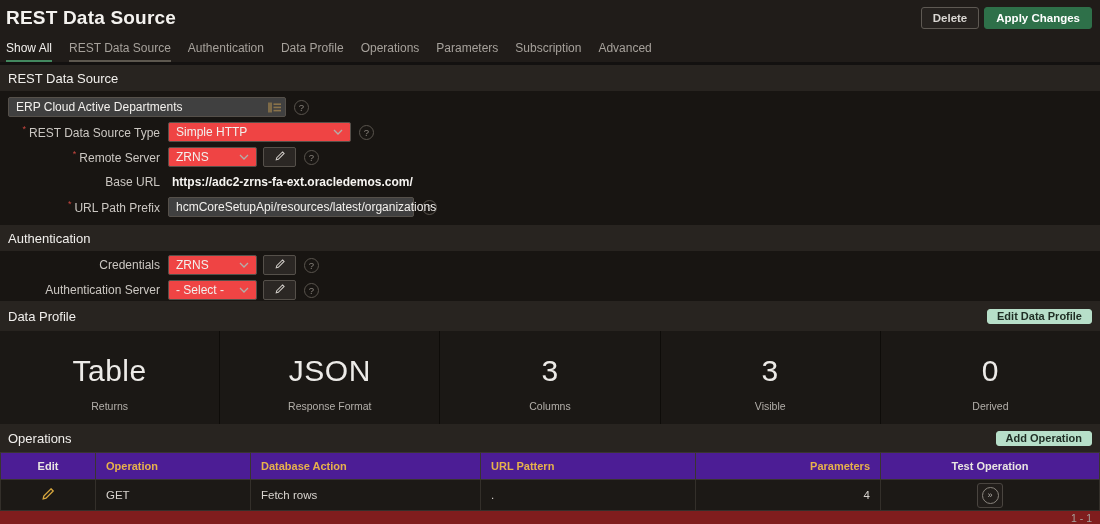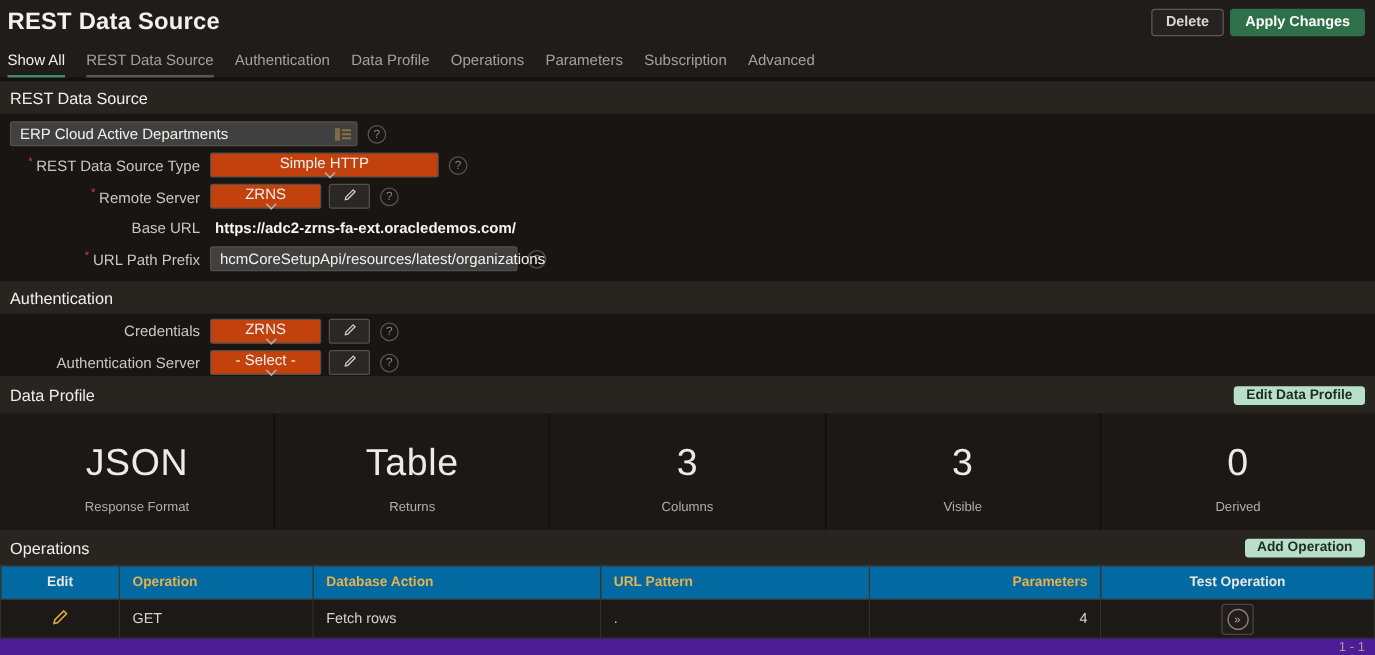--- a/index.html
+++ b/index.html
@@ -33,45 +33,45 @@
   .form-block { padding-top:6px; height:134px; }
   .form-block.auth { padding-top:4px; height:50px; }
   .frow { display:flex; align-items:center; margin-bottom:5px; height:20px; }
   .flabel { width:160px; text-align:right; font-size:12px; color:#cbc7c2; flex:none; }
   .req { color:#c7463f; font-size:9px; vertical-align:super; margin-right:3px; }
   .fctrl { display:flex; align-items:center; margin-left:8px; }
   .textinput { position:relative; height:20px; background:#404040; border:1px solid #55504a; border-radius:2px; display:flex; align-items:center; padding:0 7px; font-size:12px; color:#f2f0ed; }
   .textinput.w-name { width:278px; }
   .textinput.w-path { width:246px; }
   .inner-icon { position:absolute; right:4px; top:4px; color:#8a734a; line-height:0; }
-  .select { height:20px; background:#c2410c; border:1px solid #55504a; border-radius:2px; display:flex; align-items:center; justify-content:space-between; padding:0 7px; font-size:12px; color:#f2f0ed; cursor:pointer;flex-direction:column; }
+  .select { height:20px; background:#ef4444; border:1px solid #55504a; border-radius:2px; display:flex; align-items:center; justify-content:space-between; padding:0 7px; font-size:12px; color:#f2f0ed; cursor:pointer; }
   .select.w-lg { width:183px; }
   .select.w-sm { width:89px; }
   .chev { color:#b3afaa; line-height:0; margin-left:8px; }
   .icon-btn { width:33px; height:20px; margin-left:6px; background:#2b2724; border:1px solid #55504a; border-radius:2px; color:#cfcbc6; display:flex; align-items:center; justify-content:center; cursor:pointer; }
   .help { width:15px; height:15px; margin-left:8px; border:1px solid #59544d; border-radius:50%; color:#8a857e; font-size:9.5px; display:flex; align-items:center; justify-content:center; flex:none; }
   .static-val { font-size:12px; font-weight:bold; color:#f6f4f1; margin-left:8px; padding-left:4px; }
 
   
   .stats { height:93px; display:flex; background:#1b1815; }
   .stat-cell { flex:1; position:relative; display:flex; align-items:center; justify-content:center; border-right:1px solid #0e0c09; }
   .stat-cell:last-child { border-right:none; }
   .stat-value { font-size:30px; font-weight:300; color:#edebe8; margin-top:-14px; letter-spacing:0.5px; }
   .stat-label { position:absolute; bottom:12px; left:0; right:0; text-align:center; font-size:10.5px; color:#b3afaa; }
 
   
   table.ops-table { width:100%; border-collapse:collapse; table-layout:fixed; }
-  .ops-table th { height:27px; background:#0369a1; border:1px solid #3a3530; font-size:11px; font-weight:bold; color:#e9e6e2; padding:0 10px; }
+  .ops-table th { height:27px; background:#4c1d95; border:1px solid #3a3530; font-size:11px; font-weight:bold; color:#e9e6e2; padding:0 10px; }
   .ops-table th.gold { color:#e7b24b; }
   .ops-table td { height:31px; background:#1c1916; border:1px solid #332f2a; font-size:11.5px; color:#d8d4cf; padding:0 10px; }
   .ops-table .c { text-align:center; } .ops-table .l { text-align:left;margin-top:28px; } .ops-table .r { text-align:right; }
   .pencil-gold { color:#d9a93f; display:inline-flex; }
   .run-btn { width:26px; height:25px; background:#211d1a; border:1px solid #4a4540; border-radius:3px; display:inline-flex; align-items:center; justify-content:center; cursor:pointer; vertical-align:middle; }
   .run-circle { width:17px; height:17px; border:1px solid #8a857e; border-radius:50%; display:flex; align-items:center; justify-content:center; font-size:9px; color:#b3afaa; }
-  .table-footer { height:14px; display:flex; align-items:center; justify-content:flex-end; padding-right:8px; font-size:10.5px; color:#a7a29c; background:#4c1d95; }
+  .table-footer { height:14px; display:flex; align-items:center; justify-content:flex-end; padding-right:8px; font-size:10.5px; color:#a7a29c; background:#7f1d1d; }
 </style>
 </head>
 <body>
 
 <div class="app">
 
   <div class="topbar">
     <div class="page-title">REST Data Source</div>
     <div class="topbar-actions">
       <button class="btn btn-dark">Delete</button>
@@ -202,26 +202,26 @@
     </div>
   </div>
 
   <div class="section-bar tall">
     <span class="section-title">Data Profile</span>
     <button class="btn-mint">Edit Data Profile</button>
   </div>
 
   <div class="stats">
     <div class="stat-cell">
+      <div class="stat-value">Table</div>
+      <div class="stat-label">Returns</div>
+    </div>
+    <div class="stat-cell">
       <div class="stat-value">JSON</div>
       <div class="stat-label">Response Format</div>
-    </div>
-    <div class="stat-cell">
-      <div class="stat-value">Table</div>
-      <div class="stat-label">Returns</div>
     </div>
     <div class="stat-cell">
       <div class="stat-value">3</div>
       <div class="stat-label">Columns</div>
     </div>
     <div class="stat-cell">
       <div class="stat-value">3</div>
       <div class="stat-label">Visible</div>
     </div>
     <div class="stat-cell">

